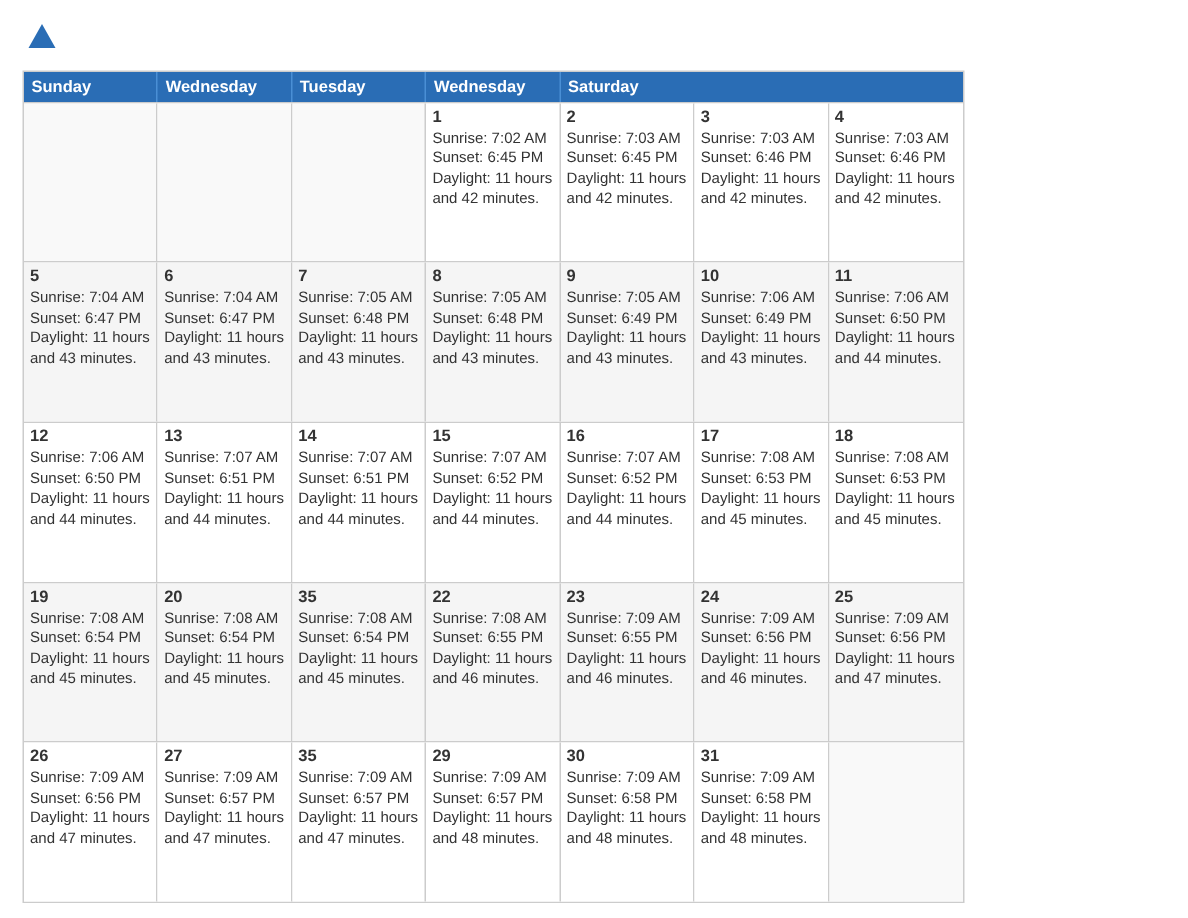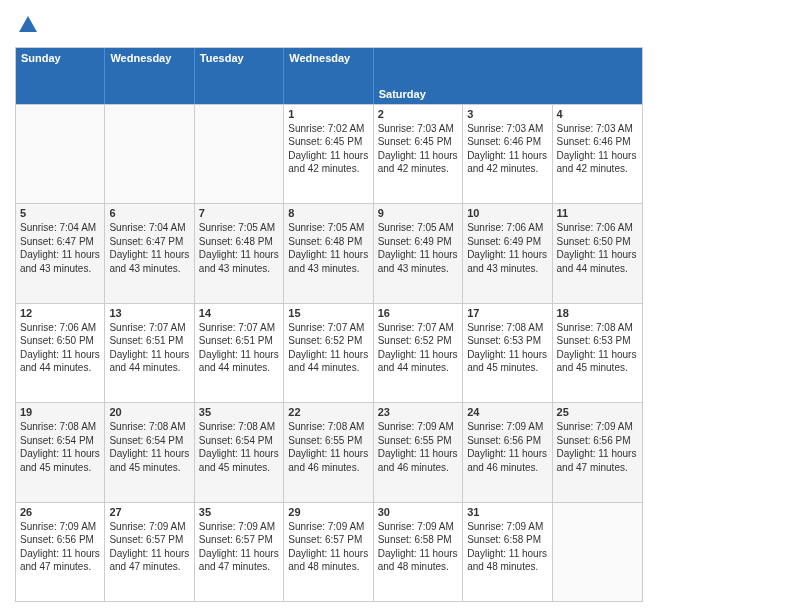--- a/index.html
+++ b/index.html
@@ -65,21 +65,21 @@
       background: #2a6db5;
     }
     .cal-header-cell {
       color: #fff;
       font-size: 11px;
       font-weight: bold;
       padding: 4px 5px;
       text-align: left;
       border-right: 1px solid #4a8fd5;
     }
-    .cal-header-cell:last-child { border-right: none; margin-top: 36px; }
+    .cal-header-cell:last-child { border-right: none; }
     .cal-body {
       flex: 1;
       display: flex;
       flex-direction: column;
     }
     .cal-row {
       display: grid;
       grid-template-columns: repeat(7, 1fr);
       flex: 1;
       border-top: 1px solid #ccc;

